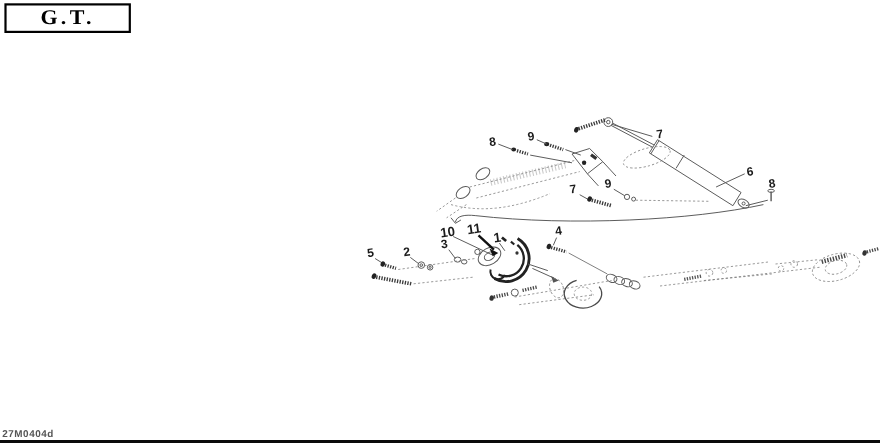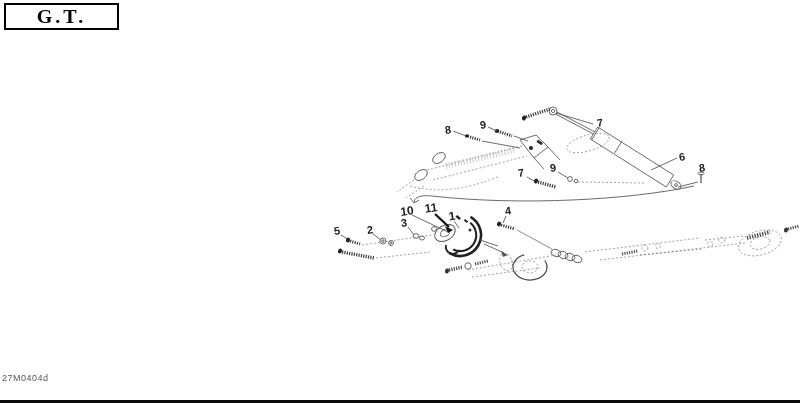--- a/index.html
+++ b/index.html
@@ -18,22 +18,22 @@
     transform:scaleY(0.95);
   }
   .diagram-svg{position:absolute;left:0;top:0;}
   .callout{
     position:absolute;transform:translate(-50%,-50%) rotate(-8deg);
     font-weight:bold;font-size:11px;color:#1c1c1c;line-height:1;
     letter-spacing:0;white-space:nowrap;
   }
   .callout.big{font-size:12px;}
   .fig-code{
-    position:absolute;left:2px;bottom:20px;
-    font-size:9px;font-weight:normal;color:#555;letter-spacing:0.5px;
+    position:absolute;left:2px;bottom:4px;
+    font-size:9px;font-weight:bold;color:#555;letter-spacing:0.5px;
   }
   .bottom-bar{
     position:absolute;left:0;bottom:0;width:800px;height:3px;background:#0a0a0a;
   }
 </style>
 </head>
 <body>
 
 <div class="model-box">
   <span class="label">G.T.</span>

